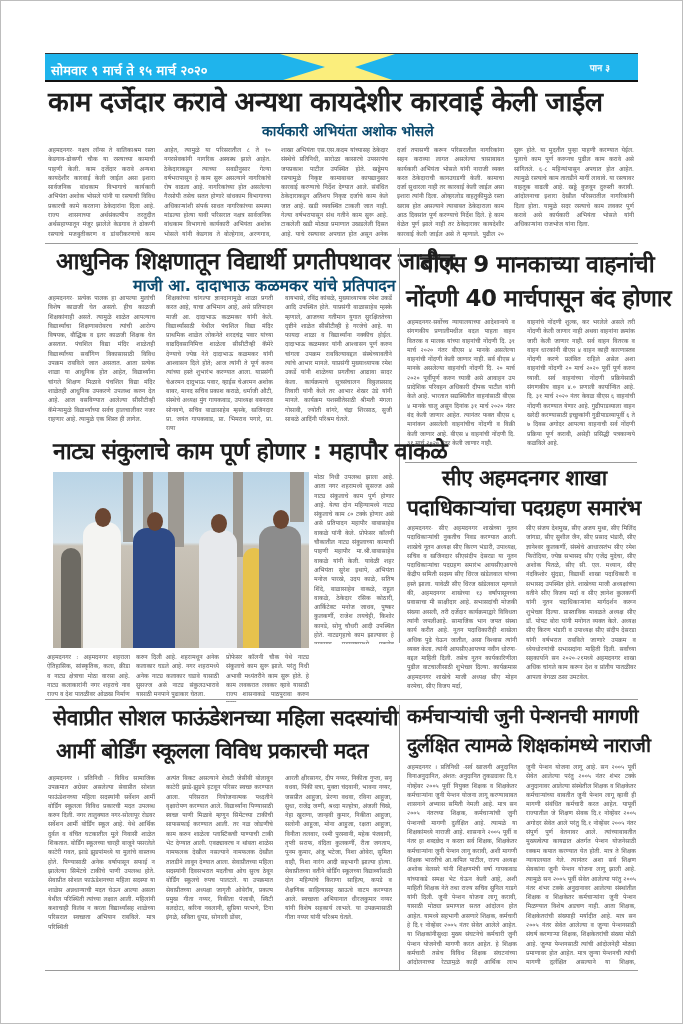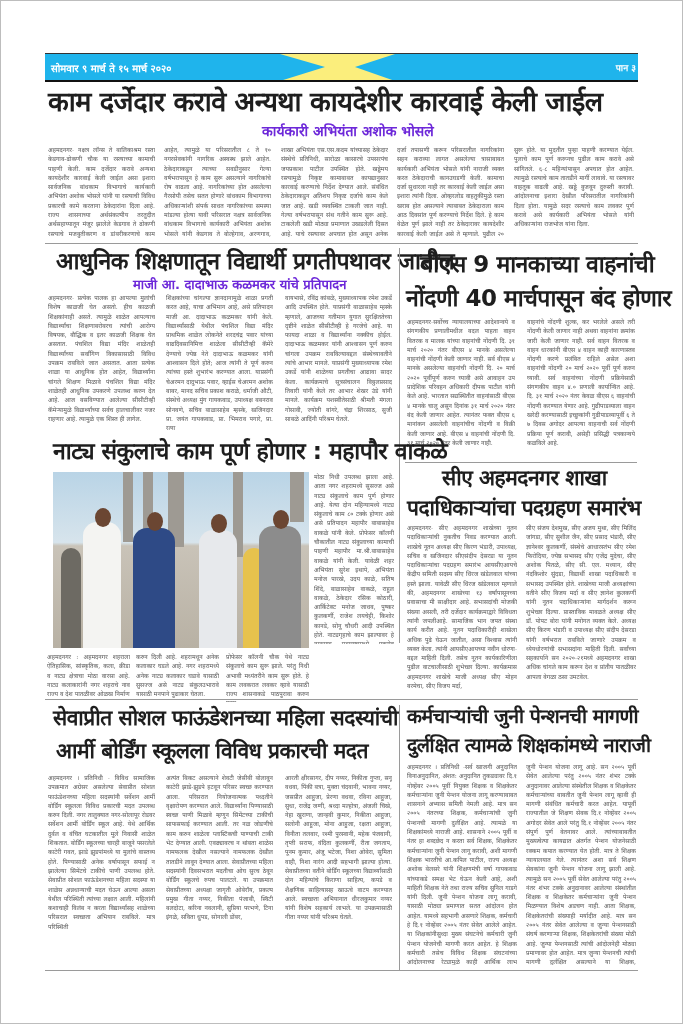--- a/index.html
+++ b/index.html
@@ -5,27 +5,27 @@
   html, body { margin:0; padding:0; }
   body { width:683px; height:1024px; background:#fff; overflow:hidden; position:relative;
          font-family:"DejaVu Sans", sans-serif; color:#222; }
   .page-border { position:absolute; left:0; top:0; width:681px; height:1022px; border:1px solid #bdbdbd; }
 
   
   .band { position:absolute; left:45px; top:53px; width:593px; height:27px; background:#fbee7c; overflow:hidden;
           border-top:1px solid #333; }
   .band-rule { position:absolute; left:45px; top:80px; width:593px; height:2px; background:#111; }
   .band svg { position:absolute; left:0; top:0; }
-  .band-date { position:absolute; left:6px; top:7px; font-size:10px; color:#fff; font-weight:bold; }
+  .band-date { position:absolute; left:6px; top:7px; font-size:13px; color:#fff; font-weight:bold; }
   .band-logo { position:absolute; left:296px; top:1px; width:60px; text-align:center; font-size:17px; font-weight:bold; color:#e3262c; font-family:"DejaVu Serif", serif;margin-top:28px; }
-  .band-page { position:absolute; right:2px; top:7px; font-size:9px; color:#fff; font-weight:bold; }
+  .band-page { position:absolute; right:28px; top:7px; font-size:9px; color:#fff; font-weight:bold; }
 
   .headline { position:absolute; font-family:"DejaVu Sans", sans-serif; font-weight:bold; color:#1e1e1e;
               letter-spacing:-0.5px; white-space:nowrap; line-height:1; }
-  .subhead { position:absolute; font-weight:bold; color:#6d28d9; white-space:nowrap; line-height:1; }
+  .subhead { position:absolute; font-weight:bold; color:#0c4a6e; white-space:nowrap; line-height:1; }
 
   .col { position:absolute; font-family:"DejaVu Serif", serif; font-size:6.1px; line-height:9.3px;
          color:#555; text-align:justify; overflow:hidden; }
   .rule-h { position:absolute; height:1px; background:#9a9a9a; }
   .rule-v { position:absolute; width:1px; background:#9a9a9a; }
 
   .photo { position:absolute; left:53px; top:472px; width:256px; height:176px; overflow:hidden;
            background:linear-gradient(#b9d4e6 0%, #d7e4ec 40%, #c9c3b8 42%, #b8b1a4 100%); }
   .photo .pillar { position:absolute; top:0; width:10px; background:#9e9a93; }
   .photo .person { position:absolute; bottom:0; border-radius:14px 14px 0 0; }
@@ -50,21 +50,21 @@
 <div class="headline" style="left:48px;top:88px;font-size:27px;">काम दर्जेदार करावे अन्यथा कायदेशीर कारवाई केली जाईल</div>
 <div class="subhead" style="left:262px;top:124px;font-size:14px;">कार्यकारी अभियंता अशोक भोसले</div>
 <div class="col" style="left:48px;top:145px;width:107px;height:93px;">अहमदनगर- नक्षत्र लॉन्स ते बालिकाश्रम रस्ता केडगाव-ढोकणी चौक या रस्त्याच्या कामाची पाहणी केली. काम दर्जेदार करावे अन्यथा कायदेशीर कारवाई केली जाईल असा इशारा सार्वजनिक बांधकाम विभागाचे कार्यकारी अभियंता अशोक भोसले यांनी या रस्त्याची विविध प्रकारची कामे करताना ठेकेदारांना दिला आहे. राज्य शासनाच्या अर्थसंकल्पीय तरतुदीत अर्थसहाय्यातून मंजूर झालेले केडगाव ते ढोकणी रस्त्याचे मजबुतीकरण व डांबरीकरणाचे काम गेल्या अनेक दिवसांपासून अर्धवट स्थितीत रखडले आहे. रस्त्यावर पसरलेली खडी-मोठी खडी, खड्ड्यांमुळे आणि धुळीमुळे रस्त्याची प्रचंड दुरवस्था झाली आहे. वाहनांचे टायर फुटून अपघात होत</div>
 <div class="col" style="left:164px;top:145px;width:107px;height:93px;">आहेत, त्यामुळे या परिसरातील ८ ते १० नगरसेवकांनी नागरिक अस्वस्थ झाले आहेत. ठेकेदाराकडून त्याच्या सवडीनुसार गेल्या वर्षभरापासून हे काम सुरू असल्याने नागरिकांचे रोष वाढला आहे. नागरिकांच्या होत असलेल्या गैरसोयी तसेच सतत होणारे बांधकाम विभागाच्या अधिकाऱ्यांशी संपर्क साधत नागरिकांच्या समस्या मांडल्या होत्या यावी परिसरात नक्षत्र सार्वजनिक बांधकाम विभागाचे कार्यकारी अभियंता अशोक भोसले यांनी केडगाव ते बोल्हेगाव, अरणगाव, सारोळा कासार ते ढोकणी या संपूर्ण रस्त्याची तातडीने पाहणी करून त्यांच्या समस्या मांडल्या. ठेकेदाराला कामाची पाहणी केली. यावेळी उपविभागीय अभियंता ए. डी. राजभोज,</div>
 <div class="col" style="left:281px;top:145px;width:107px;height:93px;">शाखा अभियंता एस.एस.कदम यांच्यासह ठेकेदार संस्थेचे प्रतिनिधी, सारोळा कासारचे उपसरपंच जयप्रकाश पाटील उपस्थित होते. खड्डेमय रस्त्यामुळे निकृष्ट कामाबाबत कायद्यानुसार कारवाई करण्याचे निर्देश देण्यात आले. संबंधित ठेकेदाराकडून अतिशय निकृष्ट दर्जाचे काम केले जात आहे. खडी व्यवस्थित टाकली जात नाही. गेल्या वर्षभरापासून संथ गतीने काम सुरू आहे. टाकलेली खडी मोठ्या प्रमाणात उखडलेली दिसत आहे. याचे रस्त्यावर अपघात होत असून अनेक वाहनांचे नुकसान झाले आहे. या कामाचा</div>
 <div class="col" style="left:397px;top:145px;width:107px;height:93px;">दर्जा तपासणी करून परिसरातील नागरिकांना सहन कराव्या लागत असलेल्या त्रासाबाबत कार्यकारी अभियंता भोसले यांनी नाराजी व्यक्त करत ठेकेदाराची कानउघडणी केली. कामाचा दर्जा सुधारला नाही तर कारवाई केली जाईल असा इशारा त्यांनी दिला. ओव्हरलोड वाहतुकीमुळे रस्ता खराब होत असल्याने त्याबाबत ठेकेदाराला काम आठ दिवसांत पूर्ण करण्याचे निर्देश दिले. हे काम वेळेत पूर्ण झाले नाही तर ठेकेदारावर कायदेशीर कारवाई केली जाईल असे ते म्हणाले. पुढील २० दिवसांत काम मार्गी लावण्याचे आदेश दिले.</div>
 <div class="col" style="left:514px;top:145px;width:120px;height:93px;">सुरू होते. या मुदतीत पुन्हा पाहणी करण्यात येईल. पुलाचे काम पूर्ण करूनच पुढील काम करावे असे सांगितले. ६-८ महिन्यांपासून अपघात होत आहेत. त्यामुळे रस्त्याचे काम तातडीने मार्गी लावावे. या रस्त्यावर वाहतूक वाढली आहे. खड्डे बुजवून दुरुस्ती करावी. आंदोलनाचा इशारा देखील परिसरातील नागरिकांनी दिला होता. यामुळे सदर रस्त्याचे काम लवकर पूर्ण करावे असे कार्यकारी अभियंता भोसले यांनी अधिकाऱ्यांना राजभोज यांना दिला.</div>
 <div class="rule-h" style="left:45px;top:243px;width:593px;"></div>
 
 <div class="headline" style="left:56px;top:250px;font-size:23px;">आधुनिक शिक्षणातून विद्यार्थी प्रगतीपथावर जातील</div>
-<div class="subhead" style="left:133px;top:278px;font-size:13px;">माजी आ. दादाभाऊ कळमकर यांचे प्रतिपादन</div>
+<div class="subhead" style="left:133px;top:278px;font-size:16px;">माजी आ. दादाभाऊ कळमकर यांचे प्रतिपादन</div>
 <div class="col" style="left:48px;top:293px;width:107px;height:140px;">अहमदनगर- प्रत्येक पालक हा आपल्या मुलांची विशेष काळजी घेत असतो. हीच काळजी शिक्षकांनाही असते. त्यामुळे शाळेत आपल्याच विद्यार्थ्यांचा शिक्षणाबरोबरच त्यांची आरोग्य विषयक, बौद्धिक व इतर काळजी शिक्षक घेत असतात. पंचशिल विद्या मंदिर शाळेतही विद्यार्थ्यांच्या सर्वांगिण विकासासाठी विविध उपक्रम राबविले जात असतात. आता प्रत्येक शाळा या आधुनिक होत आहेत, विद्यार्थ्यांना चांगले शिक्षण मिळावे पंचशिल विद्या मंदिर शाळेतही आधुनिक उपकरणे उपलब्ध करुन देत आहे. आज बसविण्यात आलेल्या सीसीटीव्ही कॅमेऱ्यामुळे विद्यार्थ्यांच्या सर्वच हालचालीवर नजर राहणार आहे. त्यामुळे एक शिस्त ही लागेल.</div>
 <div class="col" style="left:166px;top:293px;width:107px;height:140px;">शिक्षकांच्या चांगल्या ज्ञानदानामुळे शाळा प्रगती करत आहे, याचा अभिमान आहे, असे प्रतिपादन माजी आ. दादाभाऊ कळमकर यांनी केले. विद्यार्थ्यांसाठी येथील पंचशिल विद्या मंदिर प्राथमिक शाळेत लोकनेते शरदचंद्र पवार यांच्या वाढदिवसानिमित्त शाळेला सीसीटीव्ही कॅमेरे देण्याचे ज्येष्ठ नेते दादाभाऊ कळमकर यांनी आश्वासन दिले होते; आज त्यांनी ते पूर्ण करुन त्यांच्या हस्ते शुभारंभ करण्यात आला. याप्रसंगी चेअरमन दादुभाऊ पवार, व्हाईस चेअरमन अशोक बाबर, मानद सचिव प्रकाश कराळे, धर्माजी औटी, संस्थेचे अध्यक्ष मुंग गायकवाड, उपाध्यक्ष बबनराव सोनवणे, सचिव बाळासाहेब म्हस्के, खजिनदार प्रा. जयंत गायकवाड, प्रा. भिमराव पगारे, प्रा. रत्ना</div>
 <div class="col" style="left:285px;top:293px;width:107px;height:140px;">वायभासे, रविंद्र कांबळे, मुख्याध्यापक रमेश उकर्डे आदि उपस्थित होते. याप्रसंगी बाळासाहेब म्हस्के म्हणाले, आजच्या गतीमान युगात सुरक्षिततेच्या दृष्टीने शाळेत सीसीटीव्ही हे गरजेचे आहे. या फायदा शाळा व विद्यार्थ्यांना नक्कीच होईल. दादाभाऊ कळमकर यांनी आश्वासन पूर्ण करुन चांगला उपक्रम राबविल्याबद्दल संस्थेच्यावतीने त्यांचे आभार मानले. याप्रसंगी मुख्याध्यापक रमेश उकर्डे यांनी शाळेच्या प्रगतीचा आढावा सादर केला. कार्यक्रमाचे सूत्रसंचालन विठ्ठलप्रसाद तिवारी यांनी केले तर आभार शेखर उंडे यांनी मानले. कार्यक्रम यशस्वीतेसाठी श्रीमती मंगला गोसावी, ज्योती बांगरे, चंद्रा शिरसाठ, सुजी साबळे आदिंनी परिश्रम घेतले.</div>
 <div class="rule-v" style="left:399px;top:248px;height:395px;"></div>
 
 <div class="headline" style="left:420px;top:253px;font-size:23px;">बीएस 9 मानकाच्या वाहनांची</div>
 <div class="headline" style="left:406px;top:287px;font-size:23px;">नोंदणी 40 मार्चपासून बंद होणार</div>
 <div class="col" style="left:407px;top:317px;width:108px;height:137px;">अहमदनगर-सर्वोच्च न्यायालयाच्या आदेशान्वये व संगणकीय प्रणालीमधील बदल पाहता वाहन वितरक व मालक यांच्या वाहनांची नोंदणी दि. ३१ मार्च २०२० नंतर बीएस ४ मानके असलेल्या वाहनांची नोंदणी केली जाणार नाही. सर्व बीएस ४ मानके असलेल्या वाहनांची नोंदणी दि. २० मार्च २०२० पूर्वीपूर्ण करुन घ्यावी असे आवाहन उप प्रादेशिक परिवहन अधिकारी दीपक पाटील यांनी केले आहे. भारतात सद्यस्थितीत वाहनांसाठी बीएस ४ मानके चालू असून दिनांक ३१ मार्च २०२० नंतर बंद केली जाणार आहेत. त्यानंतर फक्त बीएस ६ मानांकन असलेली वाहनांचीच नोंदणी व विक्री केली जाणार आहे. बीएस ४ वाहनांची नोंदणी दि. ३१ मार्च २०२० नंतर केली जाणार नाही.</div>
 <div class="col" style="left:527px;top:317px;width:108px;height:137px;">वाहनांचे नोंदणी शुल्क, कर भरलेले असले तरी नोंदणी केली जाणार नाही अथवा वाहनांना क्रमांक जारी केली जाणार नाही. सर्व वाहन वितरक व वाहन धारकांनी बीएस ४ वाहन काही कारणास्तव नोंदणी करणे प्रलंबित राहिले असेल अशा वाहनांची नोंदणी २० मार्च २०२० पूर्वी पूर्ण करुन घ्यावी. सर्व वाहनांच्या नोंदणी प्रक्रियेसाठी संगणकीय वाहन ४.० प्रणाली कार्यान्वित आहे. दि. ३१ मार्च २०२० नंतर केवळ बीएस ६ वाहनांची नोंदणी करण्यात येणार आहे. गुढीपाडव्याला वाहन खरेदी करण्यासाठी इच्छुकांनी गुढीपाडव्यापूर्वी ६ ते ७ दिवस अगोदर आपल्या वाहनाची सर्व नोंदणी प्रक्रिया पूर्ण करावी, असेही प्रसिद्धी पत्रकान्वये कळविले आहे.</div>
 <div class="rule-h" style="left:405px;top:462px;width:232px;"></div>

